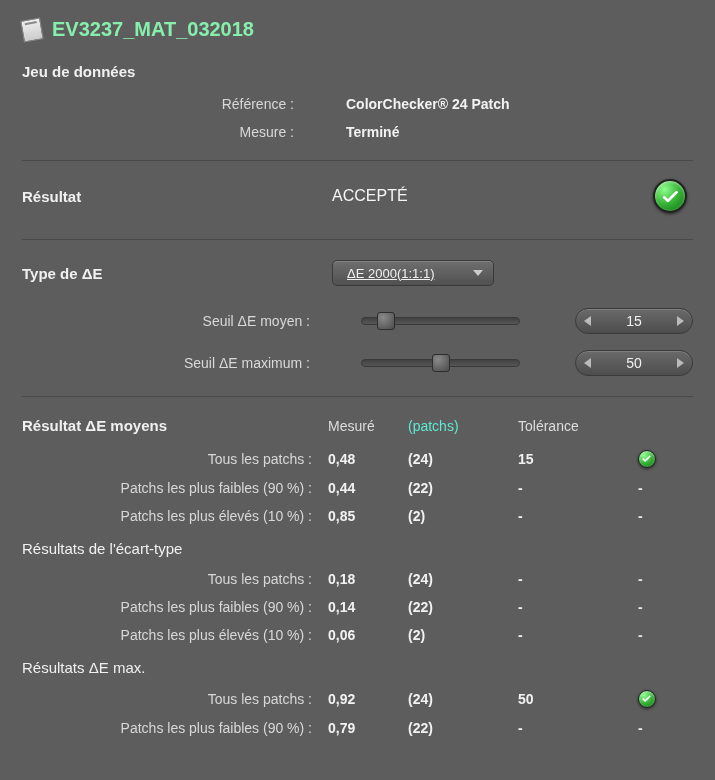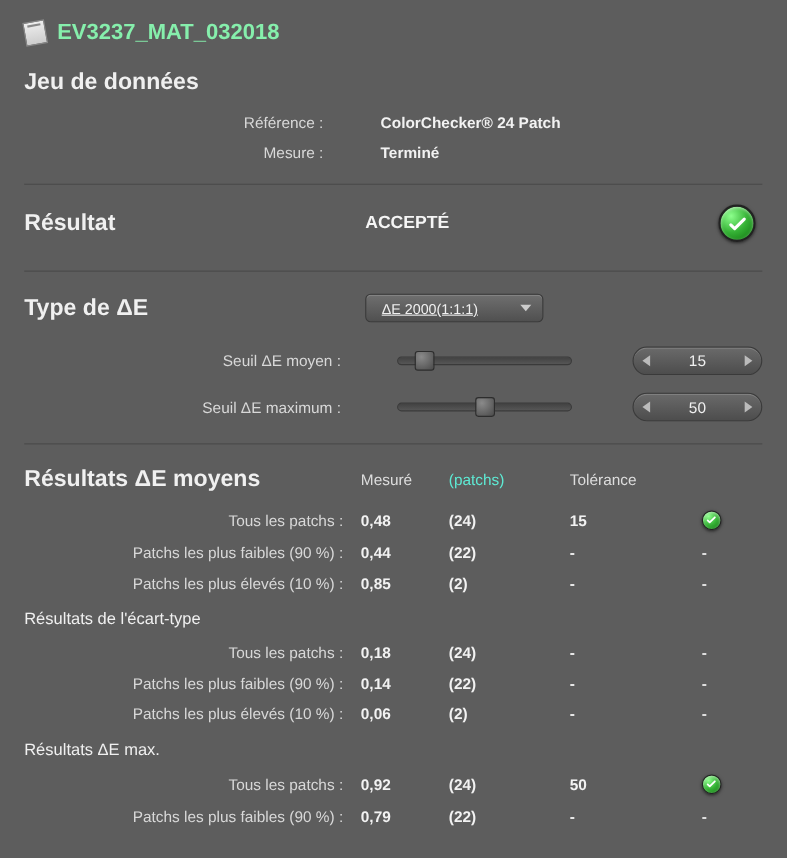--- a/index.html
+++ b/index.html
@@ -28,21 +28,21 @@
     content:""; position:absolute; top:2px; left:3px; right:3px; height:2px; background:#888;
   }
   .title {
     font-size: 20px;
     font-weight: bold;
     color: #86efac;
   }
   .section-label {
     font-weight: bold;
     color: #f0f0f0;
-    font-size: 21px;
+    font-size: 15px;
   }
   .dataset { margin-bottom: 14px; }
   .kv-row {
     display: flex;
     align-items: center;
     padding: 6px 0;
     gap: 34px;
   }
   .kv-label {
     width: 290px;
@@ -59,21 +59,21 @@
     border-top: 1px solid #4a4a4a;
     margin: 12px 0;
   }
   .result-row {
     display: flex;
     align-items: center;
     padding: 6px 0 14px 0;
   }
   .result-row .section-label { width: 310px; }
   .result-value {
-    font-weight: bold;
+    font-weight: normal;
     font-size: 16px;
     color: #f5f5f5;
     flex: 1;
   }
   .check-icon, .check-icon-small {
     width: 34px; height: 34px; border-radius: 50%;
     background: radial-gradient(circle at 32% 28%, #8cff8c 0%, #35b135 50%, #0c6f0c 100%);
     border: 2px solid #222;
     box-shadow: inset 0 1px 3px rgba(255,255,255,0.6), 0 1px 3px rgba(0,0,0,0.6);
     display: flex; align-items: center; justify-content: center;
@@ -244,21 +244,21 @@
       <div class="tri-l"></div>
       <div class="num">50</div>
       <div class="tri-r"></div>
     </div>
   </div>
 
   <hr class="sep">
 
   <div class="results-block" id="results-block">
       <div class="res-head">
-        <div class="section-label">Résultats ΔE moyens</div>
+        <div class="section-label">Résultat ΔE moyens</div>
         <div class="col-mesure">Mesuré</div>
         <div class="col-patchs">(patchs)</div>
         <div class="col-tol">Tolérance</div>
         <div class="col-status"></div>
       </div>
       <div class="res-row">
         <div class="rlabel">Tous les patchs :</div>
         <div class="v-mes">0,48</div>
         <div class="v-pat">(24)</div>
         <div class="v-tol">15</div>

